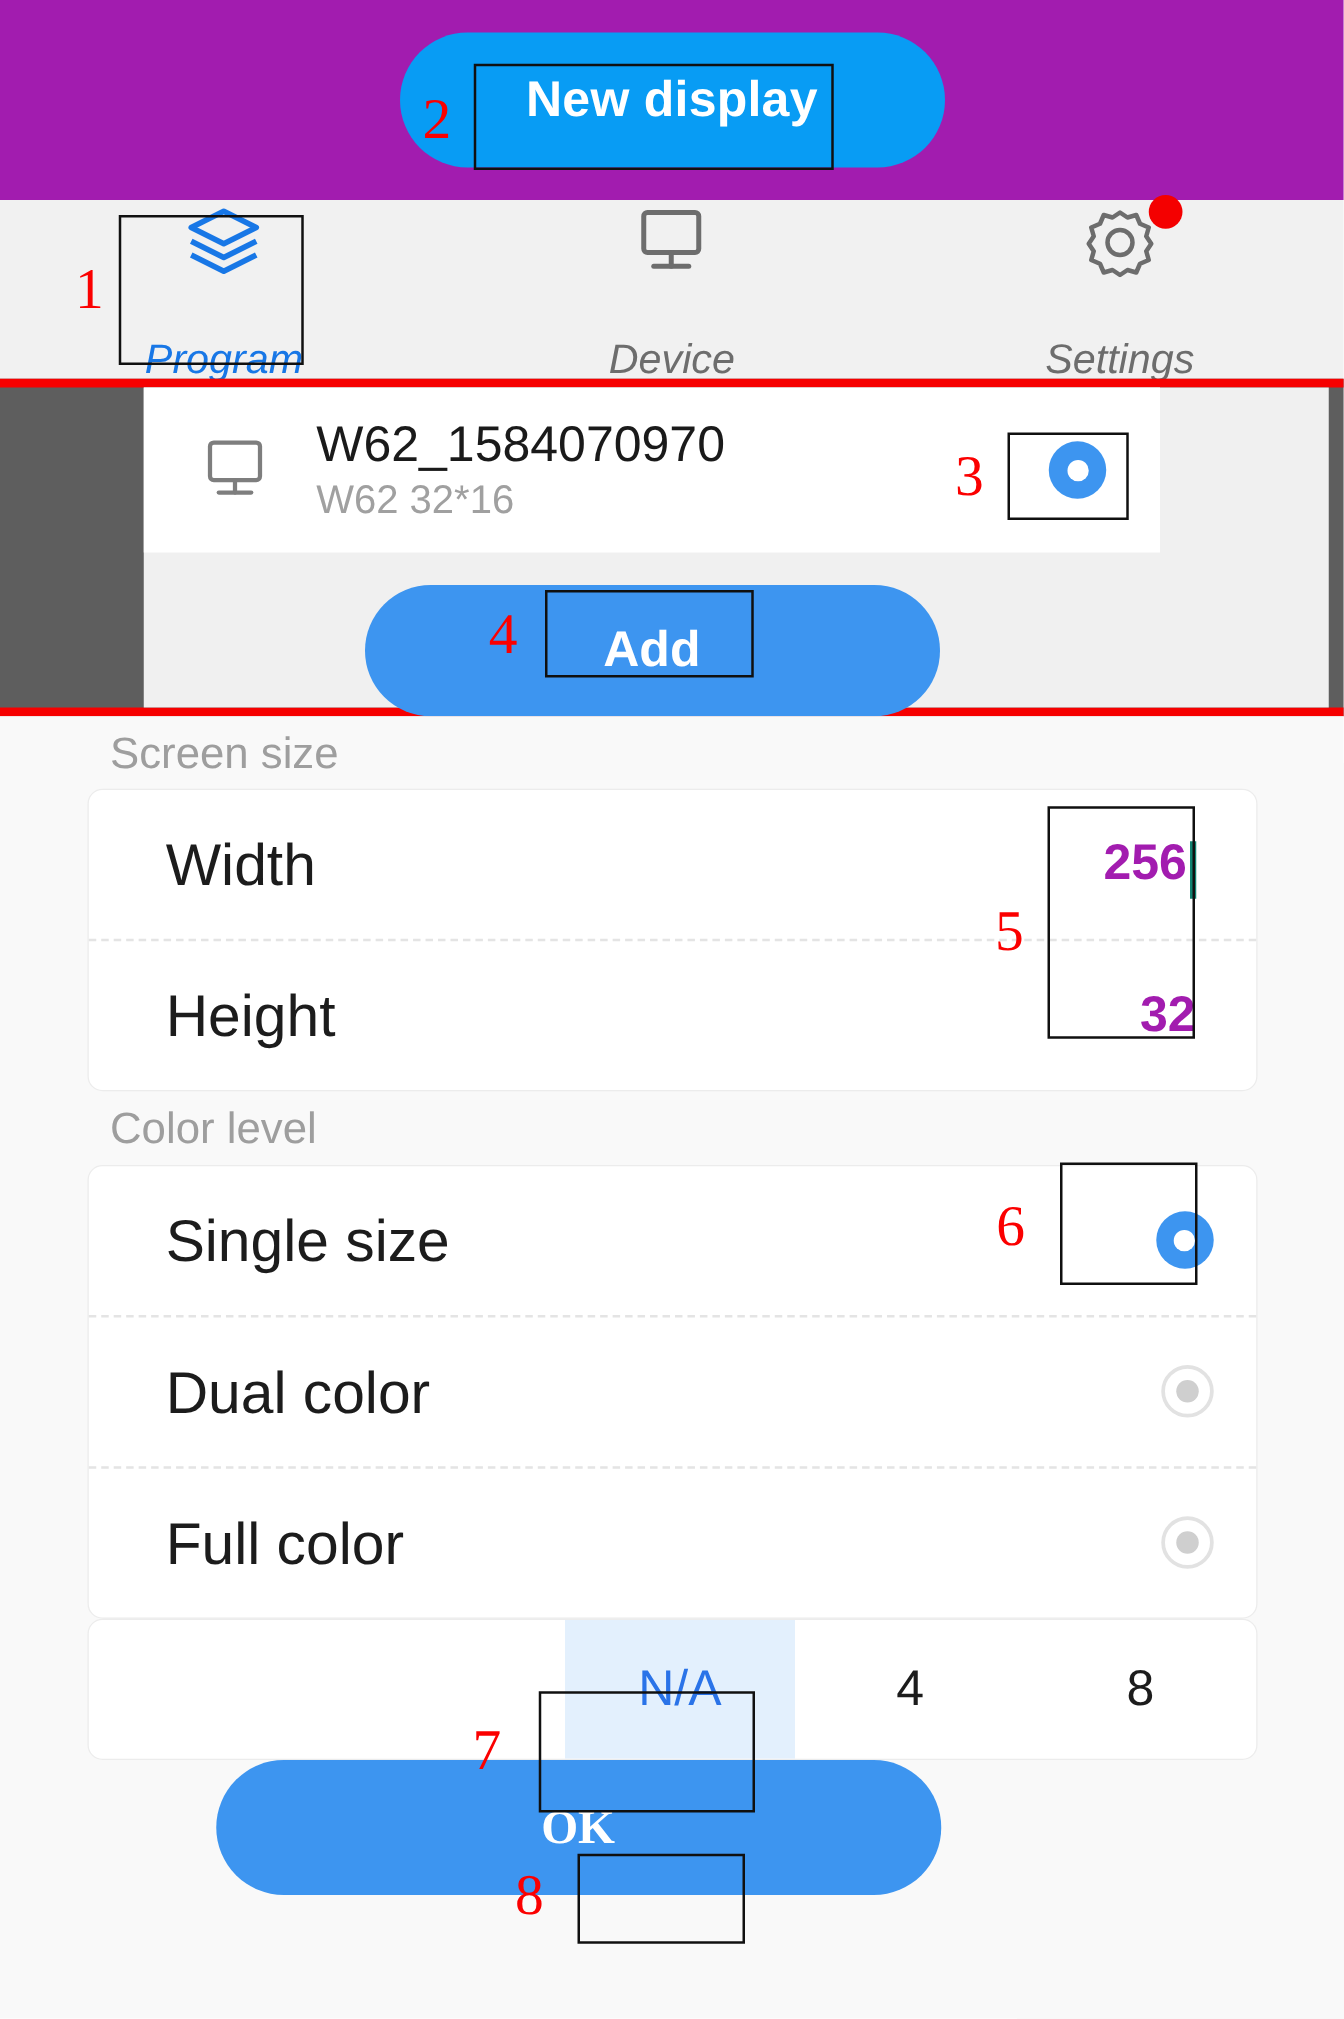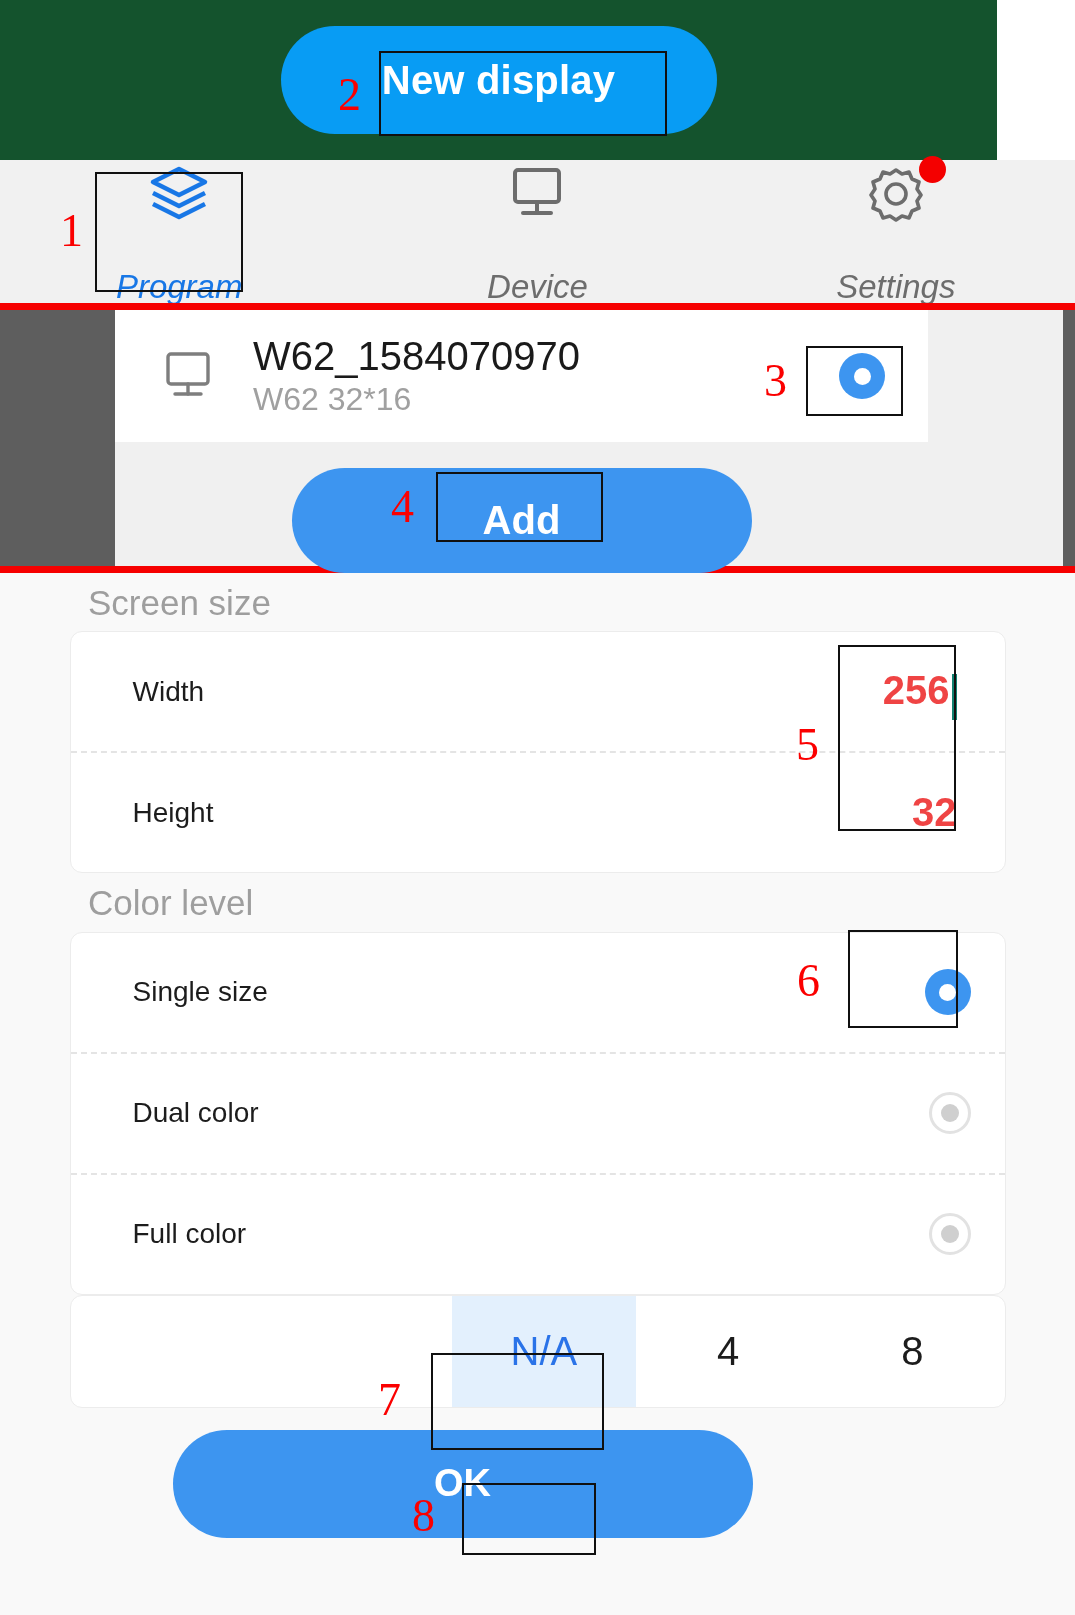--- a/index.html
+++ b/index.html
@@ -12,22 +12,22 @@
     height: 1615px;
     position: relative;
     font-family: "Liberation Sans", sans-serif;
     overflow: hidden;
   }
 
   
   .topbar {
     position: absolute;
     left: 0; top: 0;
-    width: 997px; height: 160px;
-    background: #14532d;
+    width: 1075px; height: 160px;
+    background: #a21caf;
     display: flex;
     align-items: center;
     justify-content: center;
   }
   .new-display-btn {
     width: 436px;
     height: 108px;
     background: #089cf4;
     border-radius: 54px;
     display: flex;
@@ -246,27 +246,27 @@
     display: flex;
     align-items: center;
     position: relative;
     padding: 0 34px 0 62px;
     cursor: pointer;
   }
   .card-row + .card-row {
     border-top: 2px dashed #e4e4e4;
   }
   .row-label {
-    font-size: 28px;
+    font-size: 47px;
     color: #1c1c1c;
     flex: 1;
   }
   .row-value {
     font-size: 40px;
-    color: #ef4444;
+    color: #a21caf;
     font-weight: bold;
     text-align: right;
     min-width: 120px;
     padding-right: 14px;
   }
   .caret {
     display: inline-block;
     width: 5px;
     height: 46px;
     background: #118270;
@@ -300,21 +300,21 @@
   }
   .gray-seg.selected {
     background: #e3f0fd;
     color: #2a73e8;
   }
 
   .ok-wrap {
     width: 925px;
     display: flex;
     justify-content: center;
-    margin-top: 22px;
+    font-family: Liberation Serif, serif;
   }
   .ok-btn {
     width: 580px;
     height: 108px;
     background: #3d95f0;
     border-radius: 54px;
     display: flex;
     align-items: center;
     justify-content: center;
     cursor: pointer;

